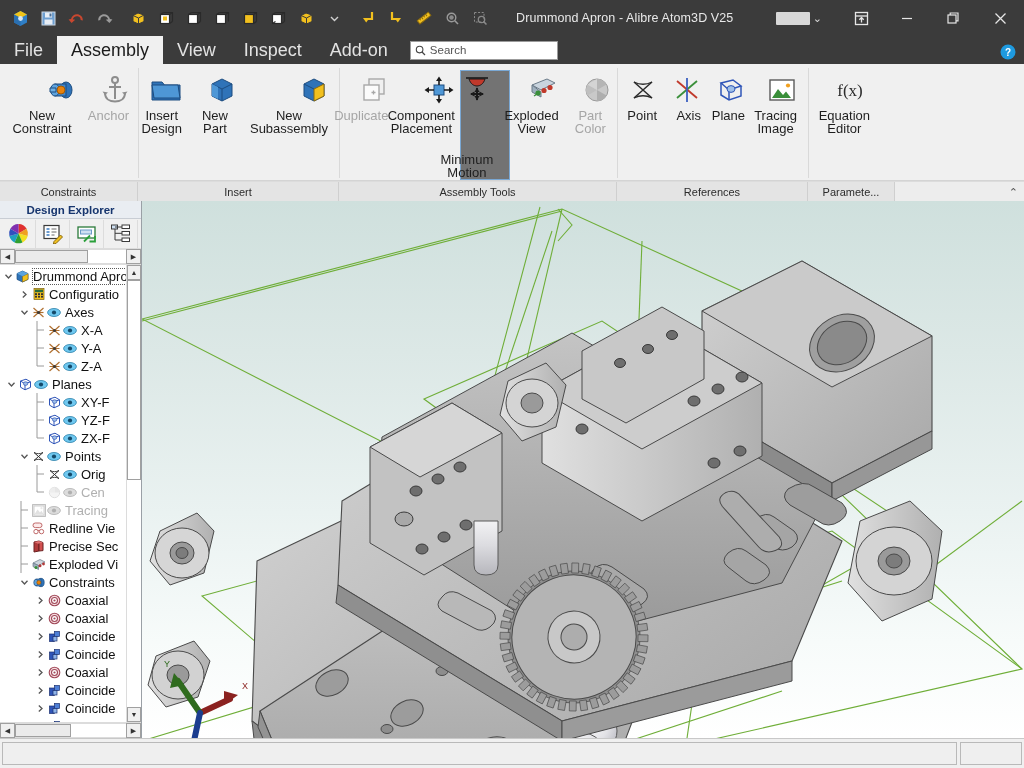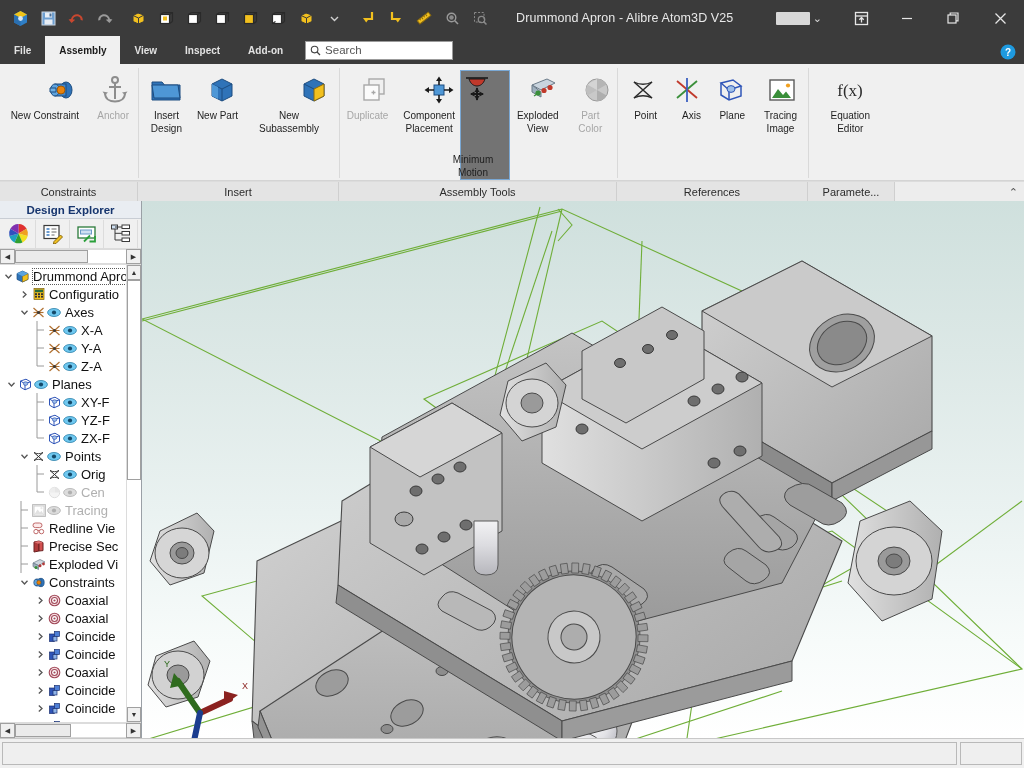--- a/index.html
+++ b/index.html
@@ -42,23 +42,22 @@
   }
   .win-btn.close { width: 48px; }
   .win-btn svg { display: block; }
 
   
   .menubar {
     height: 28px; background: #3b3b3b; display: flex; align-items: stretch;
     flex: 0 0 28px;
   }
   .menu-item {
-    padding: 0 14px; display: flex; align-items: center; color: #e3e3e3; font-size: 10px;
+    padding: 0 14px; display: flex; align-items: center; color: #e3e3e3; font-size: 18px;
     white-space: nowrap;
-    font-weight: bold;
   }
   .menu-item.active { background: #f0f0f0; color: #1a1a1a; }
   .search-wrap {
     display: flex; align-items: center; margin-left: 8px; align-self: center;
     width: 148px; height: 19px; background: #ffffff; border: 1px solid #9b9b9b;
     padding: 0 4px; gap: 4px;
   }
   .search-wrap svg { flex: 0 0 auto; }
   .search-input {
     border: none; outline: none; font-size: 11.5px; width: 100%;
@@ -73,21 +72,21 @@
   }
   .rgroup { display: flex; flex-direction: column; }
   .rgroup-body { flex: 1; display: flex; align-items: flex-start; padding-top: 6px; }
   .ribbon-sep { width: 1px; background: #d9d9d9; margin: 4px 0 2px 0; }
   .rbtn {
     display: flex; flex-direction: column; align-items: flex-end; justify-content: flex-start;
     padding: 2px 5px 0 5px; min-width: 44px; text-align: center;
   }
   .rbtn .ico { height: 36px; display: flex; align-items: center; justify-content: center; }
   .rbtn .lbl {
-    font-size: 10px; color: #1e1e1e; line-height: 12.5px; margin-top: 2px;
+    font-size: 13px; color: #1e1e1e; line-height: 12.5px; margin-top: 2px;
     white-space: pre-line;
   }
   .rbtn.disabled .lbl { color: #a6a6a6; }
   .rbtn.active {
     background: #737373; border: 1px solid #7aa8d4; padding: 1px 16px 0 4px; gap: 44px;
   }
   .grouprow {
     height: 20px; background: #e4e4e4; display: flex; align-items: stretch;
     border-top: 1px solid #dcdcdc;
   }

